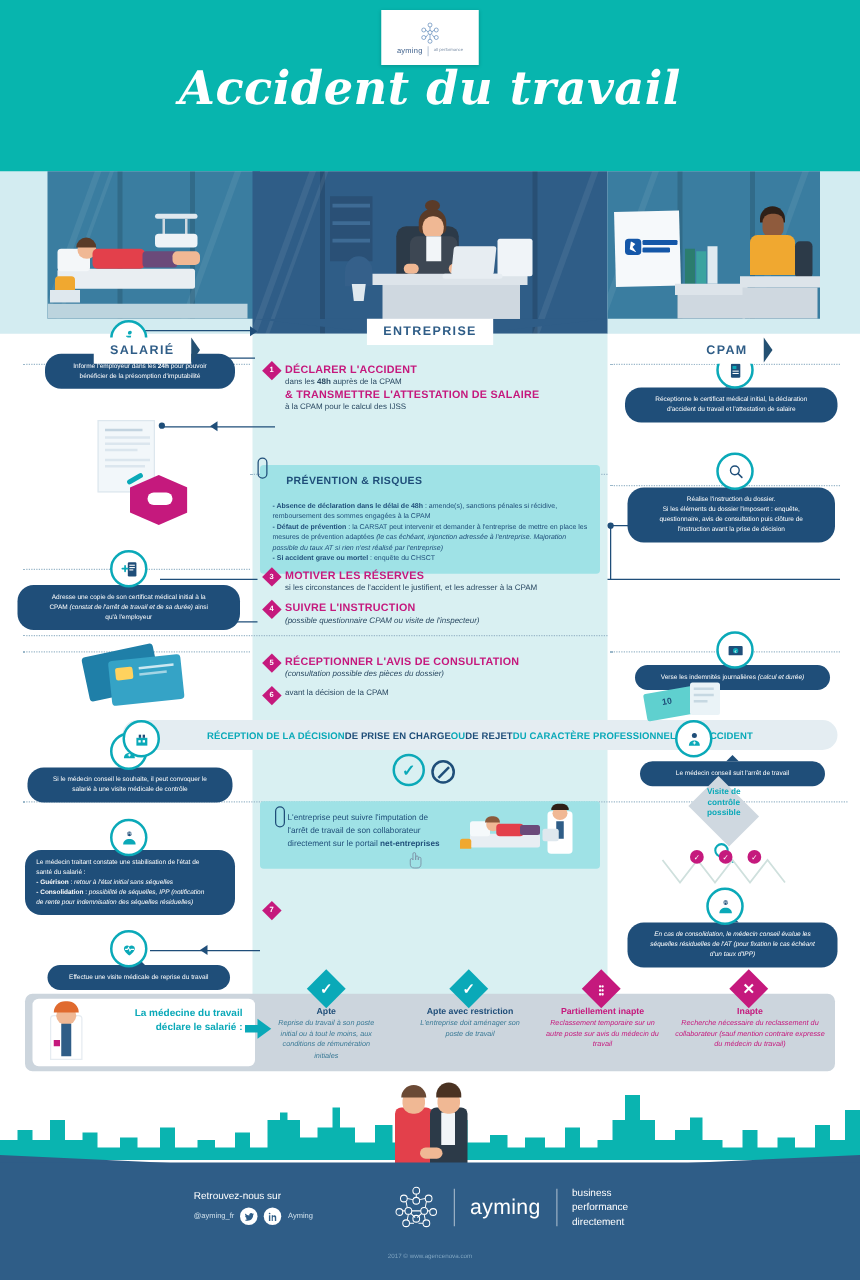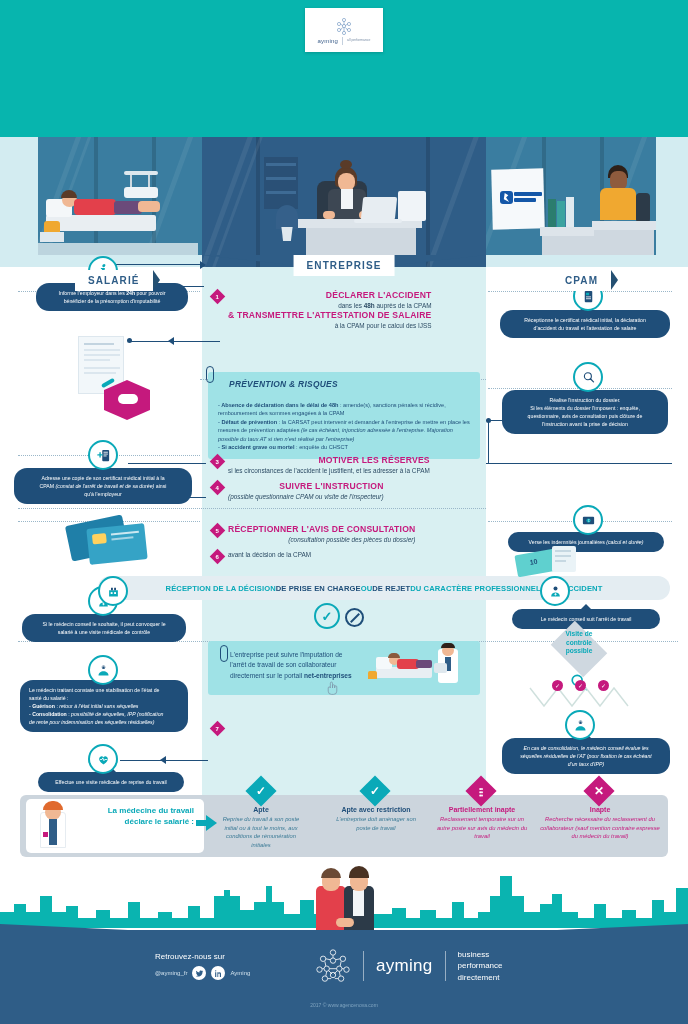--- a/index.html
+++ b/index.html
@@ -105,38 +105,38 @@
   
   .badge {
     position:absolute; width:30px; height:30px; border-radius:50%;
     background:#ffffff; border:2.4px solid #0aa9b8;
     display:flex; align-items:center; justify-content:center;
     color:#1f4e79; font-size:14px; z-index:4;
   }
   .badge svg { display:block; }
 
   
-  .step { position:absolute; display:flex; gap:5px;text-align:right; }
+  .step { position:absolute; display:flex; gap:5px; }
   .diamond {
     width:11px; height:11px; flex:0 0 11px; margin-top:1px;
     background:#c5197d; transform:rotate(45deg);
     display:flex; align-items:center; justify-content:center;
   }
   .diamond span { transform:rotate(-45deg); color:#fff; font-size:6px; font-weight:700; line-height:1; }
   .step-txt { }
   .step-title { font-size:8.6px; font-weight:700; color:#c5197d; letter-spacing:.2px; line-height:1.25; }
   .step-sub { font-size:6.4px; color:#2b4a63; line-height:1.45; }
   .step-sub b { font-weight:700; }
 
   
   .prev {
     position:absolute; background:#9fe2e6; border-radius:3px;
     padding:7px 9px 8px 10px;
   }
-  .prev-title { font-size:8.4px; font-weight:700; color:#1f4e79; letter-spacing:.3px; margin-bottom:12px;font-style:italic; }
+  .prev-title { font-size:8.4px; font-weight:700; color:#1f4e79; letter-spacing:.3px; margin-bottom:12px; }
   .prev-li { font-size:5.6px; color:#1f4e79; line-height:1.5; }
   .prev-li b { font-weight:700; }
   .prev-li i { font-style:italic; }
   .clip {
     position:absolute; left:-2px; top:-6px; width:8px; height:17px;
     border:1.4px solid #1f4e79; border-radius:4px; background:transparent;
   }
 
   
   .decision {
@@ -233,20 +233,21 @@
         <path d="M20 11 L20 17 M13 16 L17 19 M27 16 L23 19 M13 28 L17 23 M27 28 L23 23 M20 23 L20 31"></path>
       </g>
     </svg>
     <div class="logo-row">
       <span class="logo-word">ayming</span>
       <span class="logo-div"></span>
       <span class="logo-tag">all performance</span>
     </div>
   </div>
 
+  <div class="hero-title">Accident du travail</div>
 
   <div class="scene">
     <div class="scene-bg"></div>
 
     <div class="panel left">
       <div class="mullion" style="left:56px"></div>
       <div class="mullion" style="left:114px"></div>
       <div class="glass-streak" style="left:18px;top:-20px"></div>
       <div class="glass-streak" style="left:30px;top:-20px;width:3px"></div>
       <div class="glass-streak" style="left:130px;top:-20px"></div>

